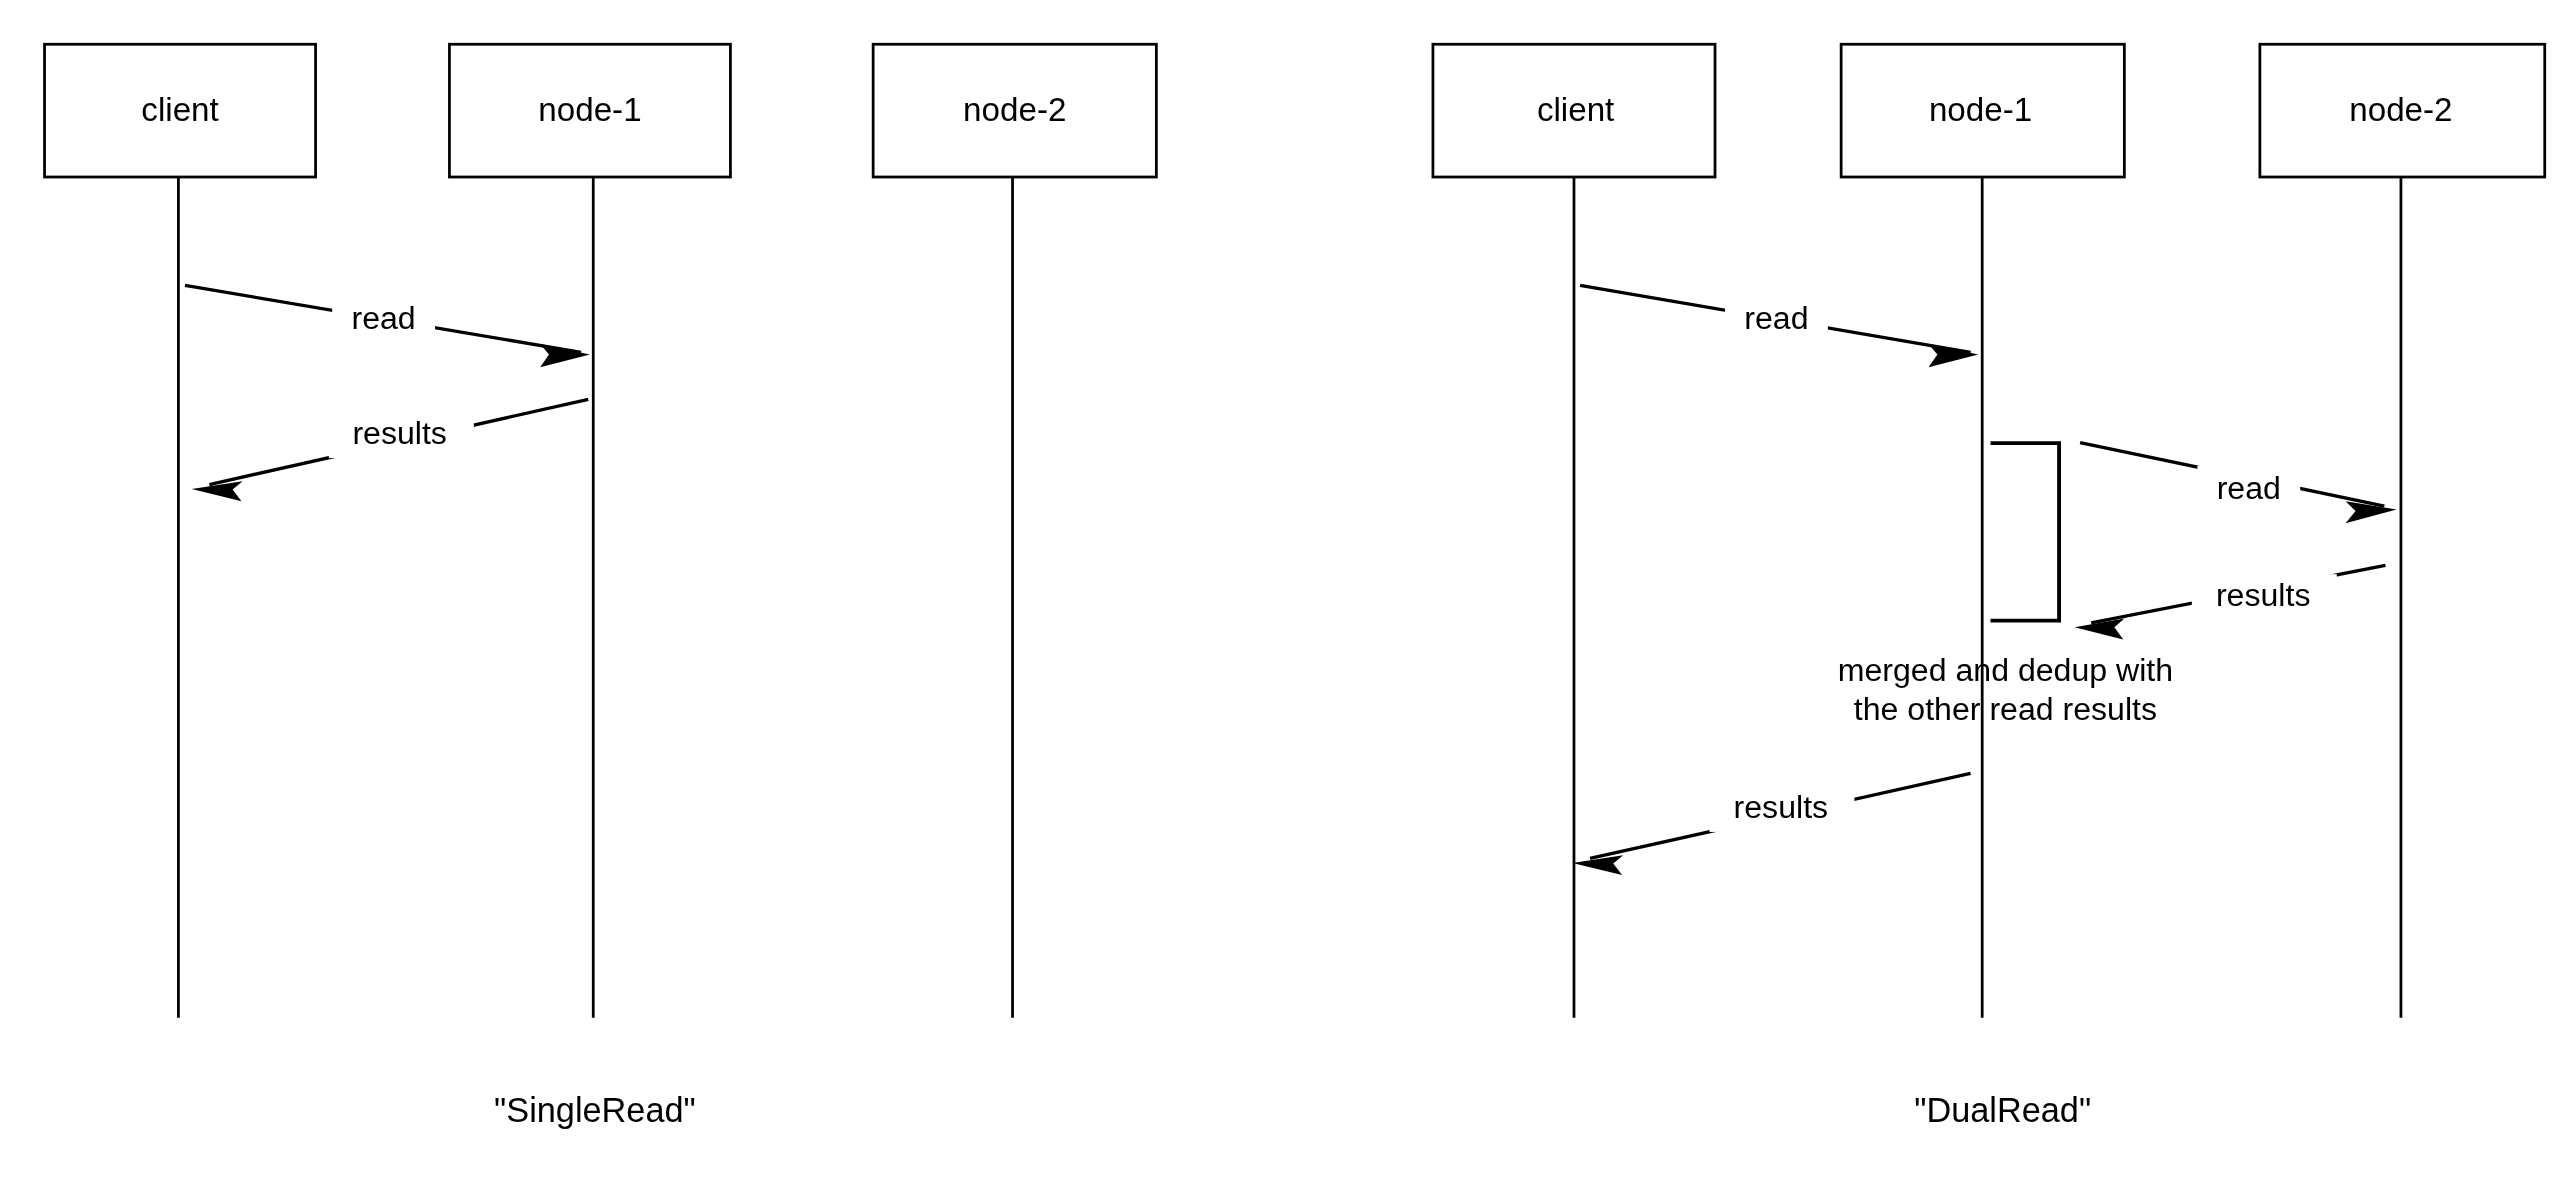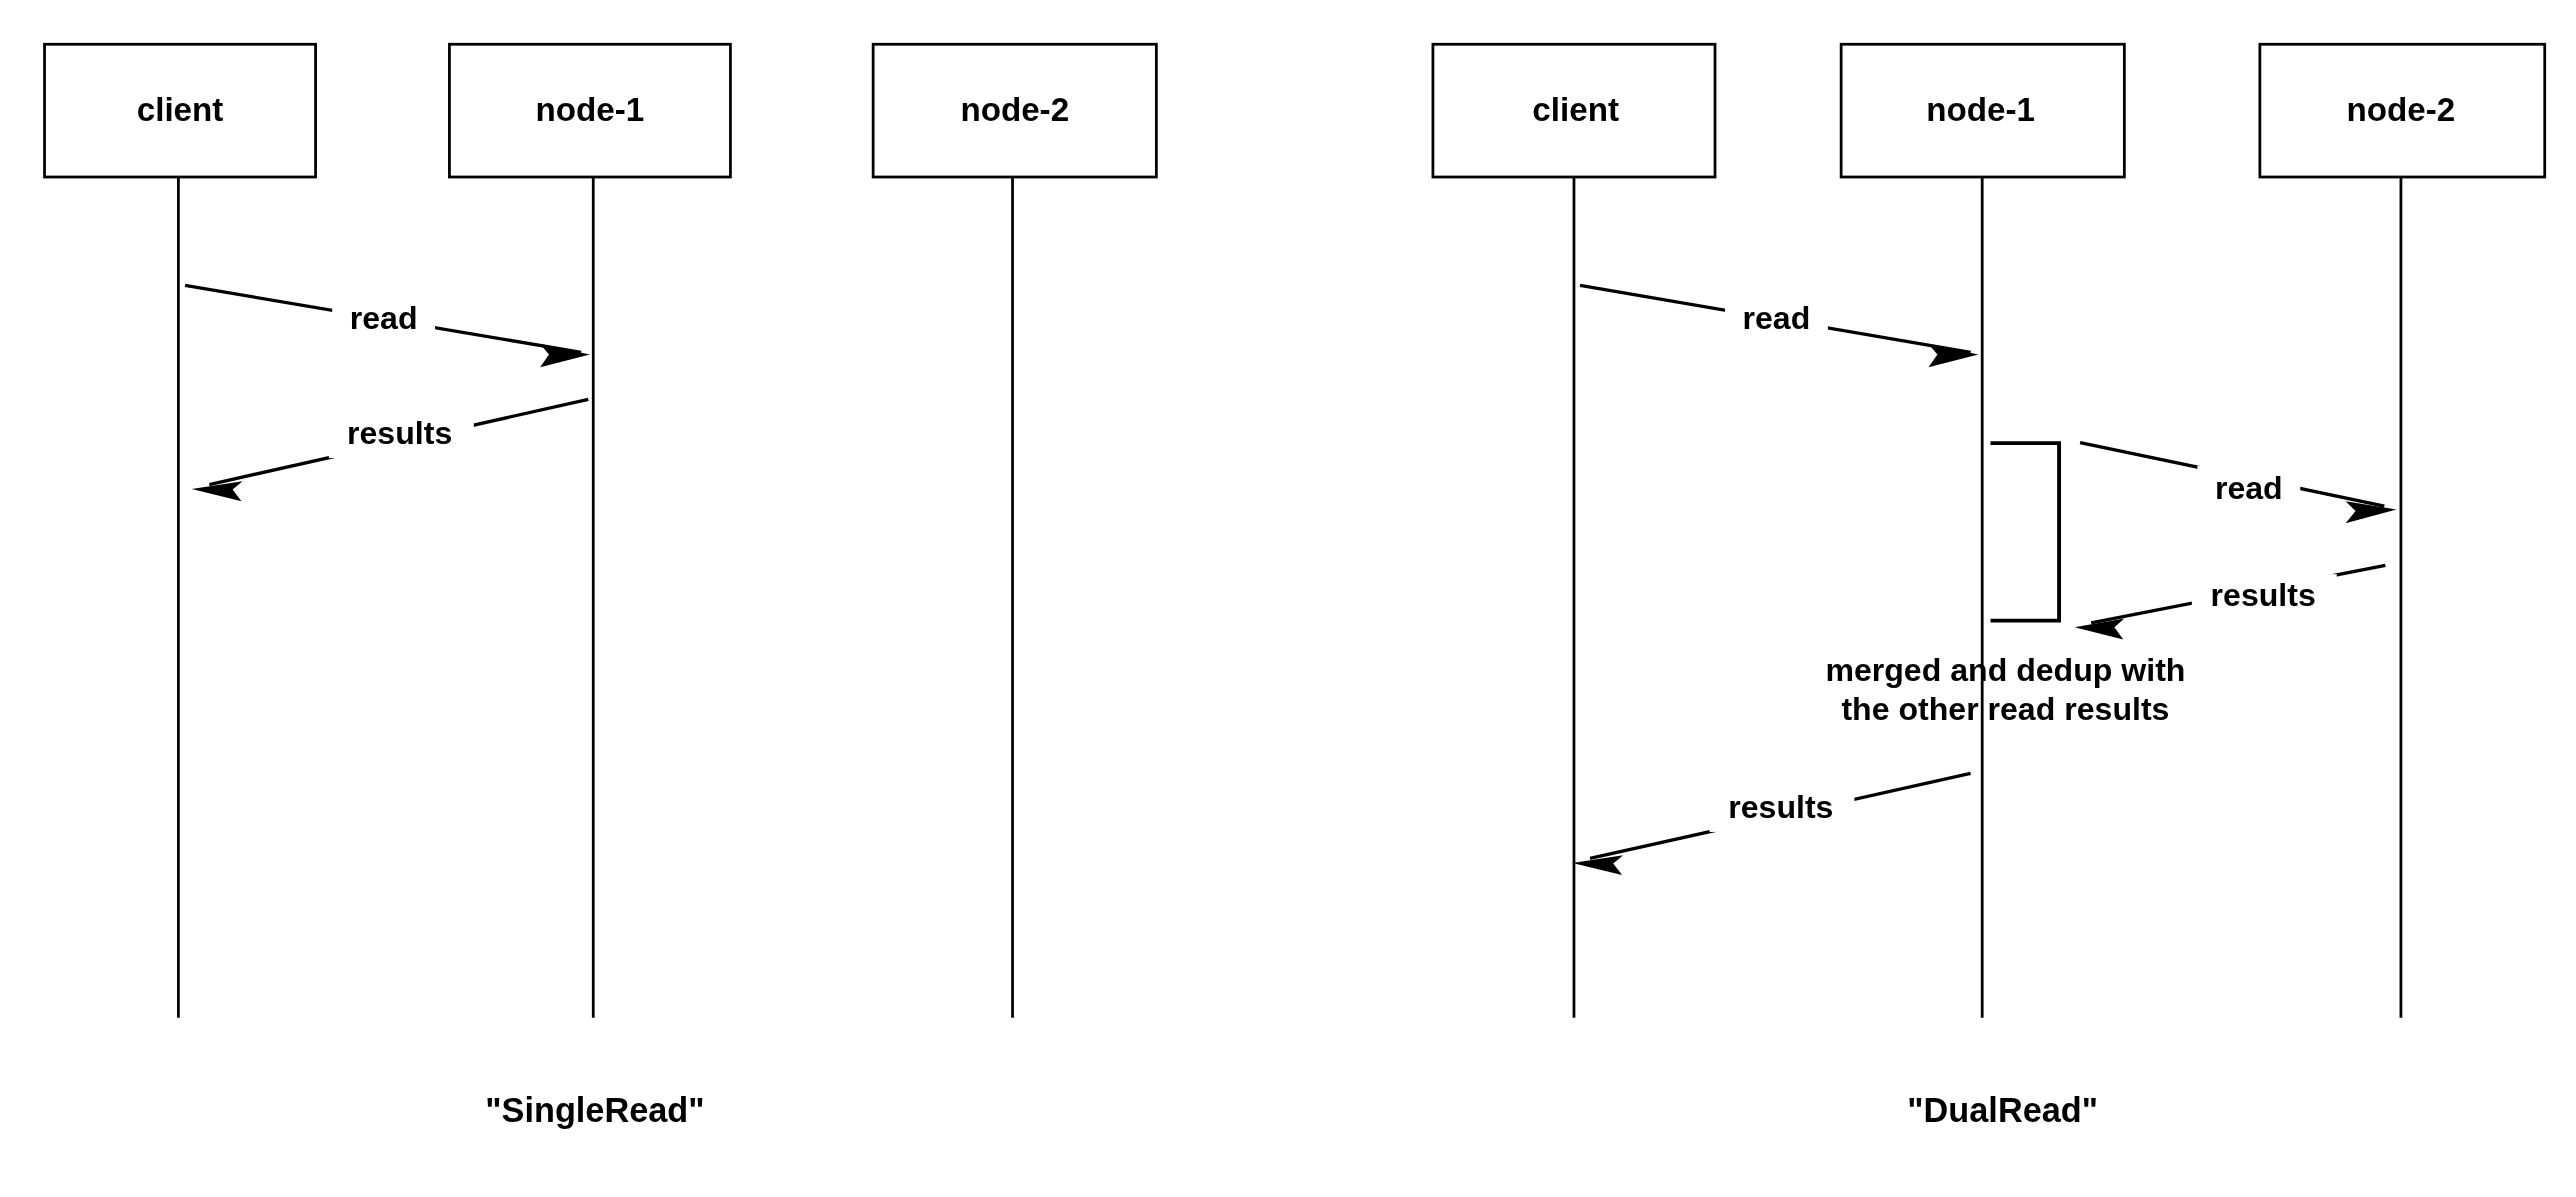--- a/index.html
+++ b/index.html
@@ -11,21 +11,20 @@
   body {
     font-family: "Liberation Sans", sans-serif;
     color: #000000;
   }
   #canvas {
     position: relative;
     width: 2576px;
     height: 1197px;
     background: #ffffff;
     overflow: hidden;
-    font-weight: bold;
   }
   svg.diagram-layer {
     position: absolute;
     top: 0;
     left: 0;
     width: 2576px;
     height: 1197px;
     display: block;
   }
   .participant-box {

